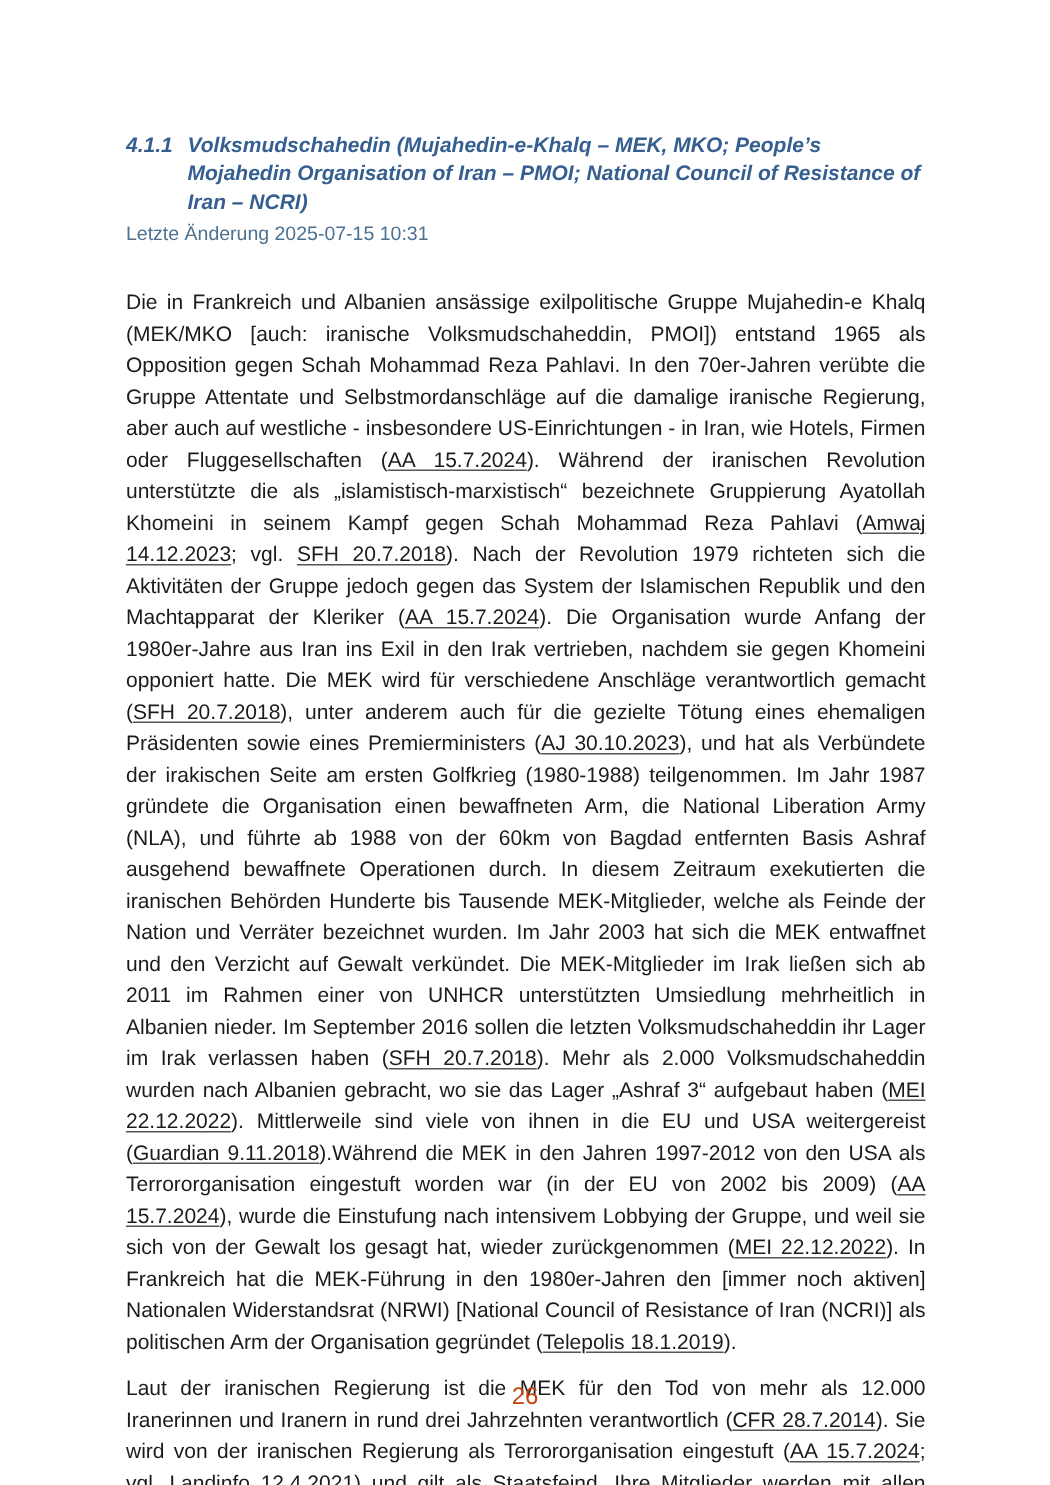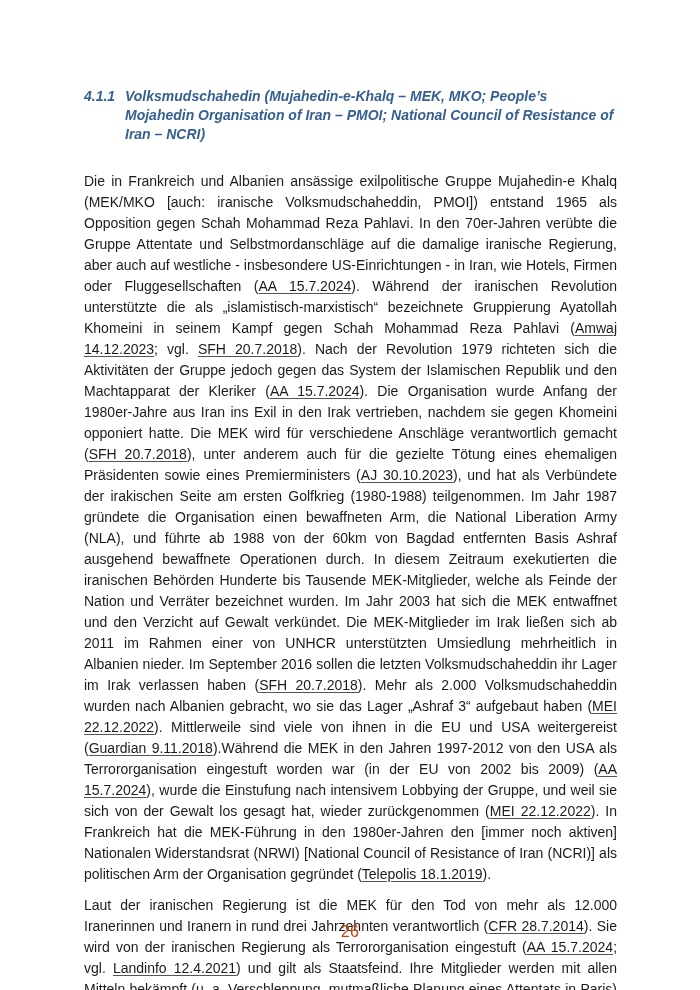--- a/index.html
+++ b/index.html
@@ -63,20 +63,21 @@
 <body>
 
 <div class="page">
   <div class="content">
 
     <h3 class="heading">
       <span class="heading-number">4.1.1</span>
       <span class="heading-title">Volksmudschahedin (Mujahedin-e-Khalq – MEK, MKO; People’s Mojahedin Orga­nisation of Iran – PMOI; National Council of Resistance of Iran – NCRI)</span>
     </h3>
 
+    <div class="meta">Letzte Änderung 2025-07-15 10:31</div>
 
     <div class="body">
         <p>Die in Frankreich und Albanien ansässige exilpolitische Gruppe Mujahedin-e Khalq (MEK/MKO [auch: iranische Volksmudschaheddin, PMOI]) entstand 1965 als Opposition gegen Schah Mo­hammad Reza Pahlavi. In den 70er-Jahren verübte die Gruppe Attentate und Selbstmordan­schläge auf die damalige iranische Regierung, aber auch auf westliche - insbesondere US-Einrichtungen - in Iran, wie Hotels, Firmen oder Fluggesellschaften (<a class="citation">AA 15.7.2024</a>). Während der iranischen Revolution unterstützte die als „islamistisch-marxistisch“ bezeichnete Gruppie­rung Ayatollah Khomeini in seinem Kampf gegen Schah Mohammad Reza Pahlavi (<a class="citation">Amwaj 14.12.2023</a>; vgl. <a class="citation">SFH 20.7.2018</a>). Nach der Revolution 1979 richteten sich die Aktivitäten der Gruppe jedoch gegen das System der Islamischen Republik und den Machtapparat der Kleri­ker (<a class="citation">AA 15.7.2024</a>). Die Organisation wurde Anfang der 1980er-Jahre aus Iran ins Exil in den Irak vertrieben, nachdem sie gegen Khomeini opponiert hatte. Die MEK wird für verschiede­ne Anschläge verantwortlich gemacht (<a class="citation">SFH 20.7.2018</a>), unter anderem auch für die gezielte Tötung eines ehemaligen Präsidenten sowie eines Premierministers (<a class="citation">AJ 30.10.2023</a>), und hat als Verbündete der irakischen Seite am ersten Golfkrieg (1980-1988) teilgenommen. Im Jahr 1987 gründete die Organisation einen bewaffneten Arm, die National Liberation Army (NLA), und führte ab 1988 von der 60km von Bagdad entfernten Basis Ashraf ausgehend bewaffnete Operationen durch. In diesem Zeitraum exekutierten die iranischen Behörden Hunderte bis Tau­sende MEK-Mitglieder, welche als Feinde der Nation und Verräter bezeichnet wurden. Im Jahr 2003 hat sich die MEK entwaffnet und den Verzicht auf Gewalt verkündet. Die MEK-Mitglieder im Irak ließen sich ab 2011 im Rahmen einer von UNHCR unterstützten Umsiedlung mehrheit­lich in Albanien nieder. Im September 2016 sollen die letzten Volksmudschaheddin ihr Lager im Irak verlassen haben (<a class="citation">SFH 20.7.2018</a>). Mehr als 2.000 Volksmudschaheddin wurden nach Albanien gebracht, wo sie das Lager „Ashraf 3“ aufgebaut haben (<a class="citation">MEI 22.12.2022</a>). Mittlerweile sind viele von ihnen in die EU und USA weitergereist (<a class="citation">Guardian 9.11.2018</a>).Während die MEK in den Jahren 1997-2012 von den USA als Terrororganisation eingestuft worden war (in der EU von 2002 bis 2009) (<a class="citation">AA 15.7.2024</a>), wurde die Einstufung nach intensivem Lobbying der Gruppe, und weil sie sich von der Gewalt los gesagt hat, wieder zurückgenommen (<a class="citation">MEI 22.12.2022</a>). In Frankreich hat die MEK-Führung in den 1980er-Jahren den [immer noch aktiven] Nationalen Widerstandsrat (NRWI) [National Council of Resistance of Iran (NCRI)] als politischen Arm der Organisation gegründet (<a class="citation">Telepolis 18.1.2019</a>).</p>
         <p>Laut der iranischen Regierung ist die MEK für den Tod von mehr als 12.000 Iranerinnen und Iranern in rund drei Jahrzehnten verantwortlich (<a class="citation">CFR 28.7.2014</a>). Sie wird von der iranischen Regierung als Terrororganisation eingestuft (<a class="citation">AA 15.7.2024</a>; vgl. <a class="citation">Landinfo 12.4.2021</a>) und gilt als Staatsfeind. Ihre Mitglieder werden mit allen Mitteln bekämpft (u. a. Verschleppung, mutmaßli­che Planung eines Attentats in Paris) (). Das iranische Regime wirft der MEK vor, in Zusammenarbeit mit ausländischen Mächten Proteste anzuzetteln. Folglich riskieren diejenigen, die im Verdacht stehen, Verbindungen zu dieser Gruppe zu haben - einschließlich der Famili­enmitglieder - starke Reaktionen (). Die iranischen Behörden beobachten</p>
       </div>
   </div>
 
   <div class="footer">
     <span class="page-number">26</span>
   </div>

